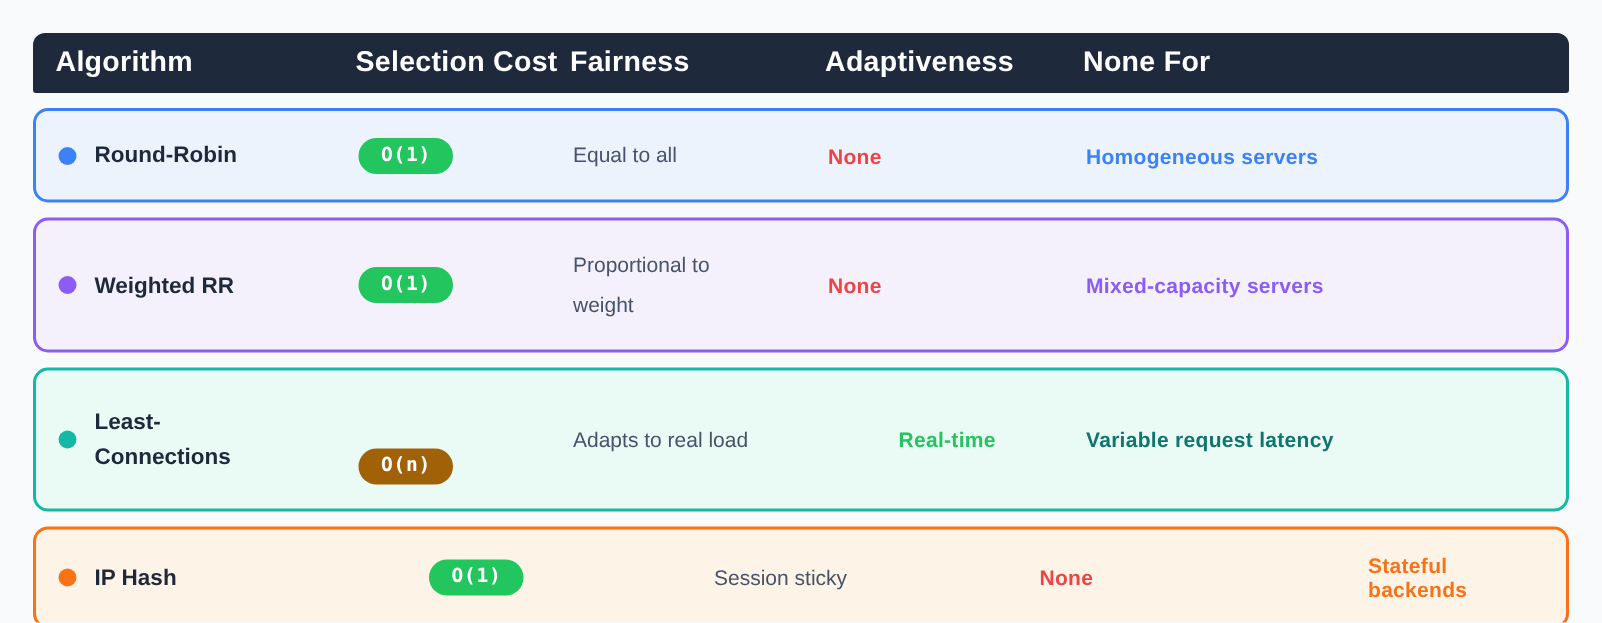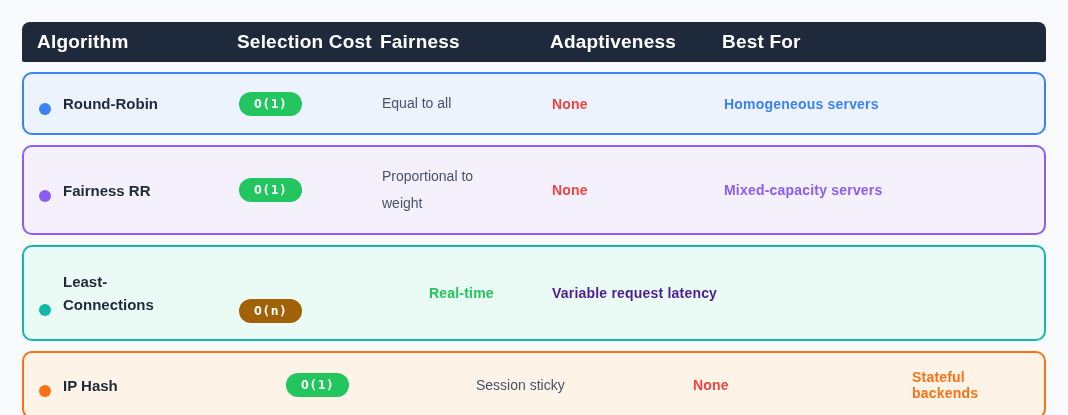--- a/index.html
+++ b/index.html
@@ -33,21 +33,21 @@
     border: 2px solid;
     border-radius: 10px;
     background: #ffffff;
     margin-top: 10px;
     padding-top: 16px;
     padding-bottom: 16px;
     min-height: 63px;
   }
   .cell-algo {
     display: flex;
-    align-items: flex-end;
+    align-items: center;
   }
   .dot {
     width: 12px; height: 12px;
     border-radius: 50%;
     flex: 0 0 12px;
     margin-right: 12px;
   }
   .algo-name {
     font-size: 15px;
     font-weight: bold;
@@ -85,60 +85,61 @@
 </head>
 <body>
 
 <div class="table-wrap">
 
   <div class="grid-row table-header" style="background: rgb(30, 41, 59); color: rgb(255, 255, 255);">
     <span>Algorithm</span>
     <span>Selection Cost</span>
     <span>Fairness</span>
     <span>Adaptiveness</span>
-    <span>Best For</span>
+    <span>None For</span>
   </div>
 
   <div id="rows-container">
   <div class="grid-row table-row" style="border-color: rgb(59, 130, 246); background: rgb(236, 243, 253);">
     <div class="cell-algo">
       <span class="dot" style="background: rgb(59, 130, 246);"></span>
       <span class="algo-name">Round-Robin</span>
     </div>
     <div>
       <span class="badge" style="background: rgb(34, 197, 94);">O(1)</span>
     </div>
     <div class="cell-fairness">Equal to all</div>
     <div class="cell-adapt" style="color: rgb(239, 68, 68);">None</div>
     <div class="cell-bestfor" style="color: rgb(59, 130, 246);">Homogeneous servers</div>
   </div>
 
   <div class="grid-row table-row" style="border-color: rgb(139, 92, 246); background: rgb(244, 241, 252);">
     <div class="cell-algo">
       <span class="dot" style="background: rgb(139, 92, 246);"></span>
-      <span class="algo-name">Fairness RR</span>
+      <span class="algo-name">Weighted RR</span>
     </div>
     <div>
       <span class="badge" style="background: rgb(34, 197, 94);">O(1)</span>
     </div>
     <div class="cell-fairness">Proportional to weight</div>
     <div class="cell-adapt" style="color: rgb(239, 68, 68);">None</div>
     <div class="cell-bestfor" style="color: rgb(139, 92, 246);">Mixed-capacity servers</div>
   </div>
 
   <div class="grid-row table-row" style="border-color: rgb(20, 184, 166); background: rgb(234, 250, 244);">
     <div class="cell-algo">
       <span class="dot" style="background: rgb(20, 184, 166);"></span>
       <span class="algo-name">Least-Connections</span>
     </div>
     <div>
       <span class="badge" style="background: #a16207; margin-top: 36px;">O(n)</span>
     </div>
+    <div class="cell-fairness">Adapts to real load</div>
     <div class="cell-adapt" style="color: rgb(34, 197, 94); padding-left: 47px;">Real-time</div>
-    <div class="cell-bestfor" style="color: #4c1d95;">Variable request latency</div>
+    <div class="cell-bestfor" style="color: #0f766e;">Variable request latency</div>
   </div>
 
   <div class="grid-row table-row" style="border-color: rgb(249, 115, 22); background: rgb(253, 243, 230); gap: 47px;">
     <div class="cell-algo">
       <span class="dot" style="background: rgb(249, 115, 22);"></span>
       <span class="algo-name">IP Hash</span>
     </div>
     <div>
       <span class="badge" style="background: rgb(34, 197, 94);">O(1)</span>
     </div>

